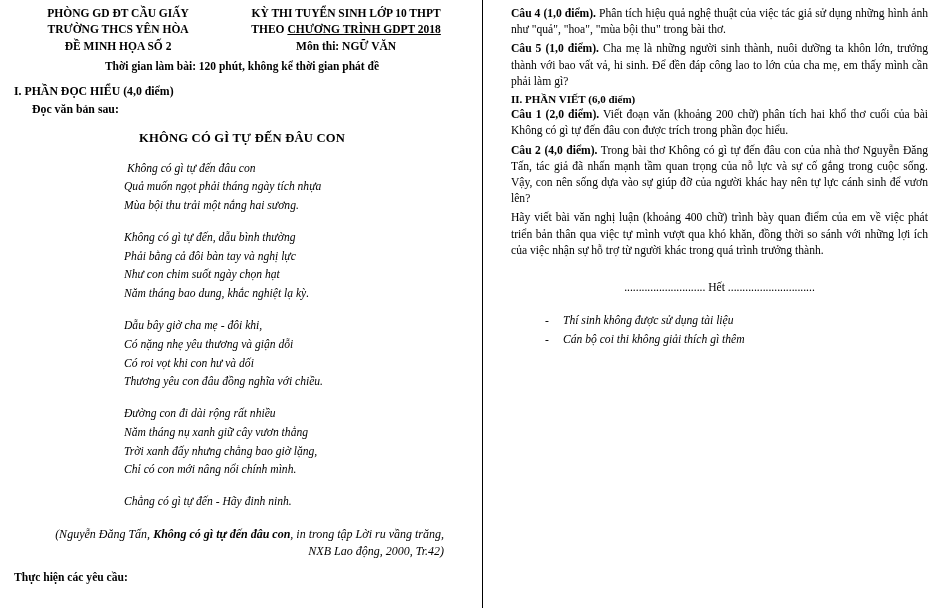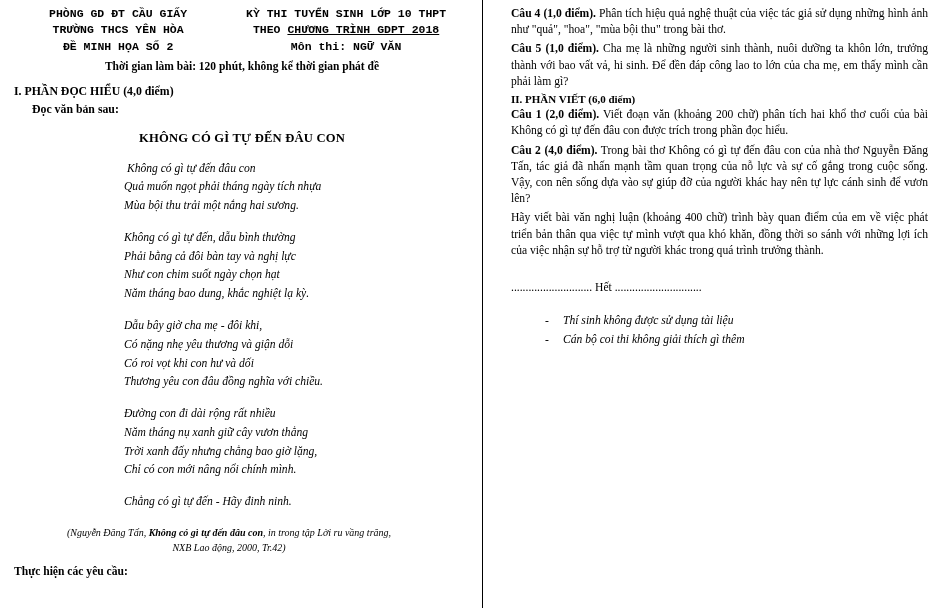--- a/index.html
+++ b/index.html
@@ -42,21 +42,20 @@
   }
   .underline { text-decoration: underline; }
 
   
   .hdr-row {
     display: flex;
     align-items: flex-start;
     justify-content: space-between;
     font-size: 11.5px;
     line-height: 1.32;
-    font-family: Liberation Mono, monospace;
   }
   .hdr-left {
     width: 210px;
     text-align: center;
     font-weight: bold;
     font-size: 11.5px;
     line-height: 1.35;
   }
   .hdr-right {
     width: 250px;
@@ -96,22 +95,22 @@
     font-style: italic;
     font-size: 11.6px;
     line-height: 1.62;
   }
   .stanza { margin-bottom: 13px; }
   .stanza:last-child { margin-bottom: 9px; }
   .poem-line { white-space: pre; }
 
   .src {
     margin-top: 14px;
-    text-align: center;
-    font-size: 10px;
+    text-align: right;
+    font-size: 12px;
     font-style: italic;
     line-height: 1.45;
     padding-right: 26px;
     font-family: Liberation Serif, serif;
   }
   .src .bold-it { font-weight: bold; font-style: italic; }
 
   .do-block {
     margin-top: 9px;
     font-size: 11.6px;
@@ -127,21 +126,21 @@
     text-align: justify;
   }
   .r-q .qlab { font-weight: bold; }
   .r-sec {
     font-weight: bold;
     font-size: 11px;
     margin-top: 2px;
     margin-bottom: 2px;
   }
   .hr-dots {
-    text-align: left;
+    text-align: center;
     font-size: 11.6px;
     margin-top: 22px;
   }
   .notes {
     margin-top: 18px;
     font-size: 11.6px;
     font-style: italic;
     line-height: 1.6;
     margin-left: 34px;
   }

